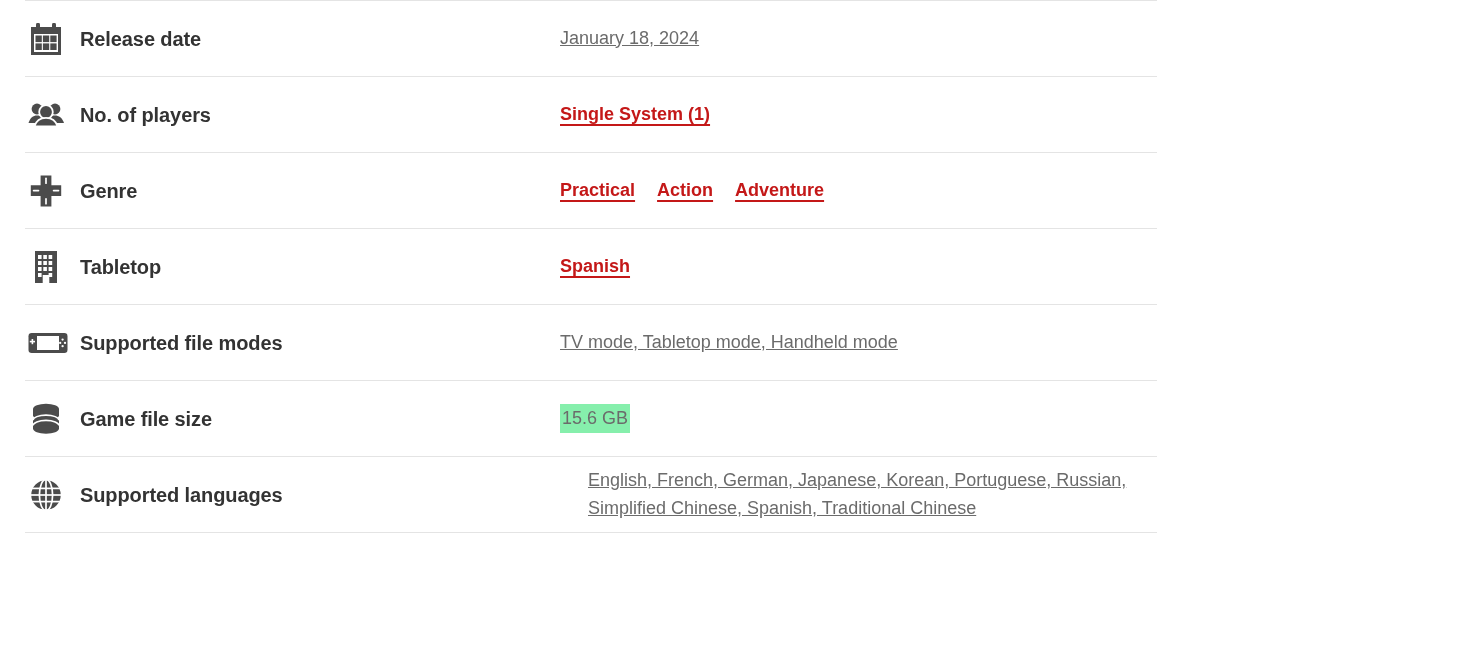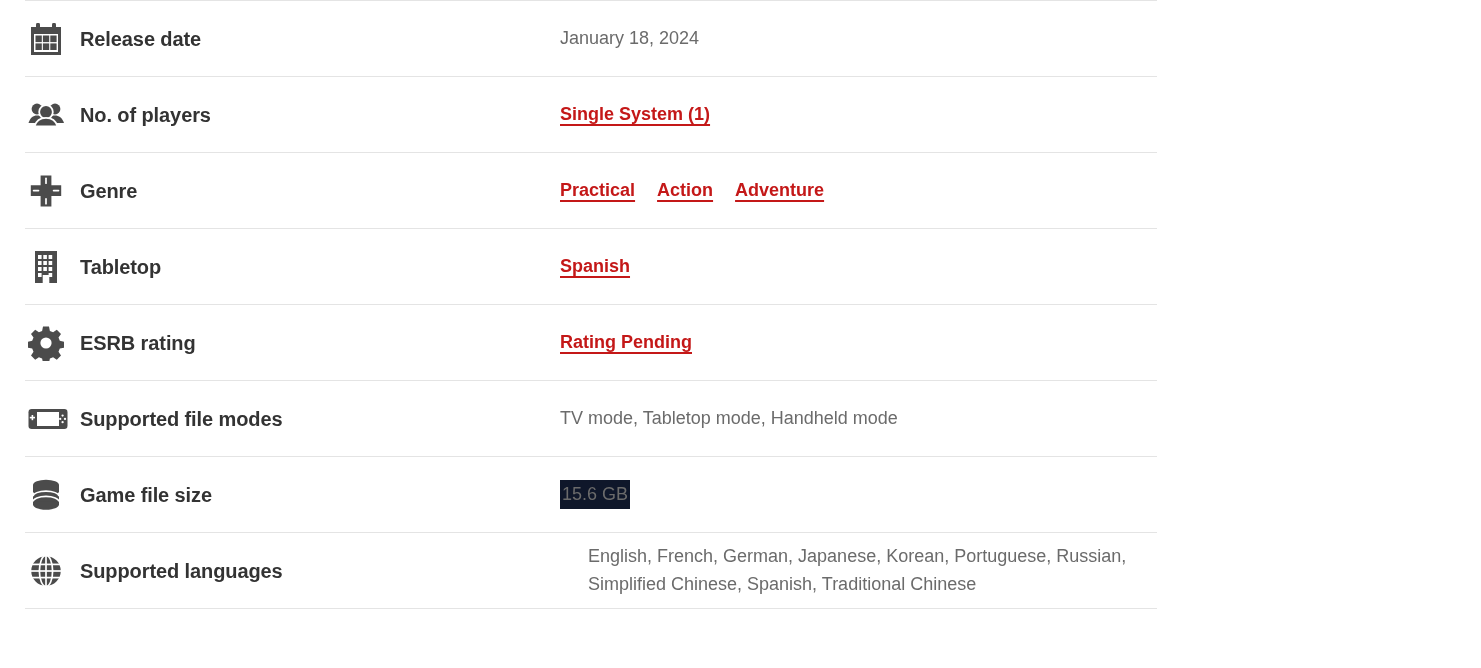--- a/index.html
+++ b/index.html
@@ -66,40 +66,41 @@
     min-height: 75px;
     display: flex;
     align-items: center;
     font-size: 18px;
     color: #6b6b6b;
     line-height: 1.55;
     padding-right: 10px;
   }
   .row-value .plain {
     color: #6b6b6b;
+    text-decoration: underline;
   }
 
   .links {
     display: flex;
     flex-wrap: wrap;
     gap: 0 22px;
     justify-content: flex-end;
   }
   a.link {
     color: #c41818;
     font-weight: bold;
     font-size: 18px;
     text-decoration: underline;
     text-underline-offset: 4px;
     text-decoration-thickness: 2px;
     cursor: pointer;
   }
 
   .hl {
-    background: #0f172a;
+    background: #86efac;
     color: #6b6b6b;
     padding: 1px 2px;
   }
 
   .lang-text {
     max-width: 860px;
   }
 </style>
 </head>
 <body>
@@ -200,36 +201,20 @@
       </div>
       <div class="row-label">Tabletop</div>
     </div>
     <div class="row-value">
       <div class="links">
         <a class="link">Spanish</a>
       </div>
     </div>
   </div>
 
-  <div class="spec-row">
-    <div class="row-head">
-      <div class="icon-cell">
-        <svg width="36" height="36" viewBox="0 0 36 36" aria-hidden="true">
-          <path d="M15 1.5h6l.9 4.4 3.2 1.3 3.7-2.5 4.2 4.2-2.5 3.7 1.3 3.2 4.4.9v6l-4.4.9-1.3 3.2 2.5 3.7-4.2 4.2-3.7-2.5-3.2 1.3-.9 4.4h-6l-.9-4.4-3.2-1.3-3.7 2.5-4.2-4.2 2.5-3.7-1.3-3.2-4.4-.9v-6l4.4-.9 1.3-3.2-2.5-3.7 4.2-4.2 3.7 2.5 3.2-1.3z"></path>
-          <circle cx="18" cy="18" r="5.6" fill="#ffffff"></circle>
-        </svg>
-      </div>
-      <div class="row-label">ESRB rating</div>
-    </div>
-    <div class="row-value">
-      <div class="links">
-        <a class="link">Rating Pending</a>
-      </div>
-    </div>
-  </div>
 
   <div class="spec-row">
     <div class="row-head">
       <div class="icon-cell">
         <svg width="40" height="28" viewBox="0 0 40 28" aria-hidden="true">
           <rect x="0.5" y="4" width="39" height="20" rx="3.2"></rect>
           <rect x="9" y="7" width="22" height="14" fill="#ffffff"></rect>
           <g fill="#ffffff">
             <rect x="3.6" y="10" width="1.6" height="5.2"></rect>
             <rect x="1.8" y="11.8" width="5.2" height="1.6"></rect>

